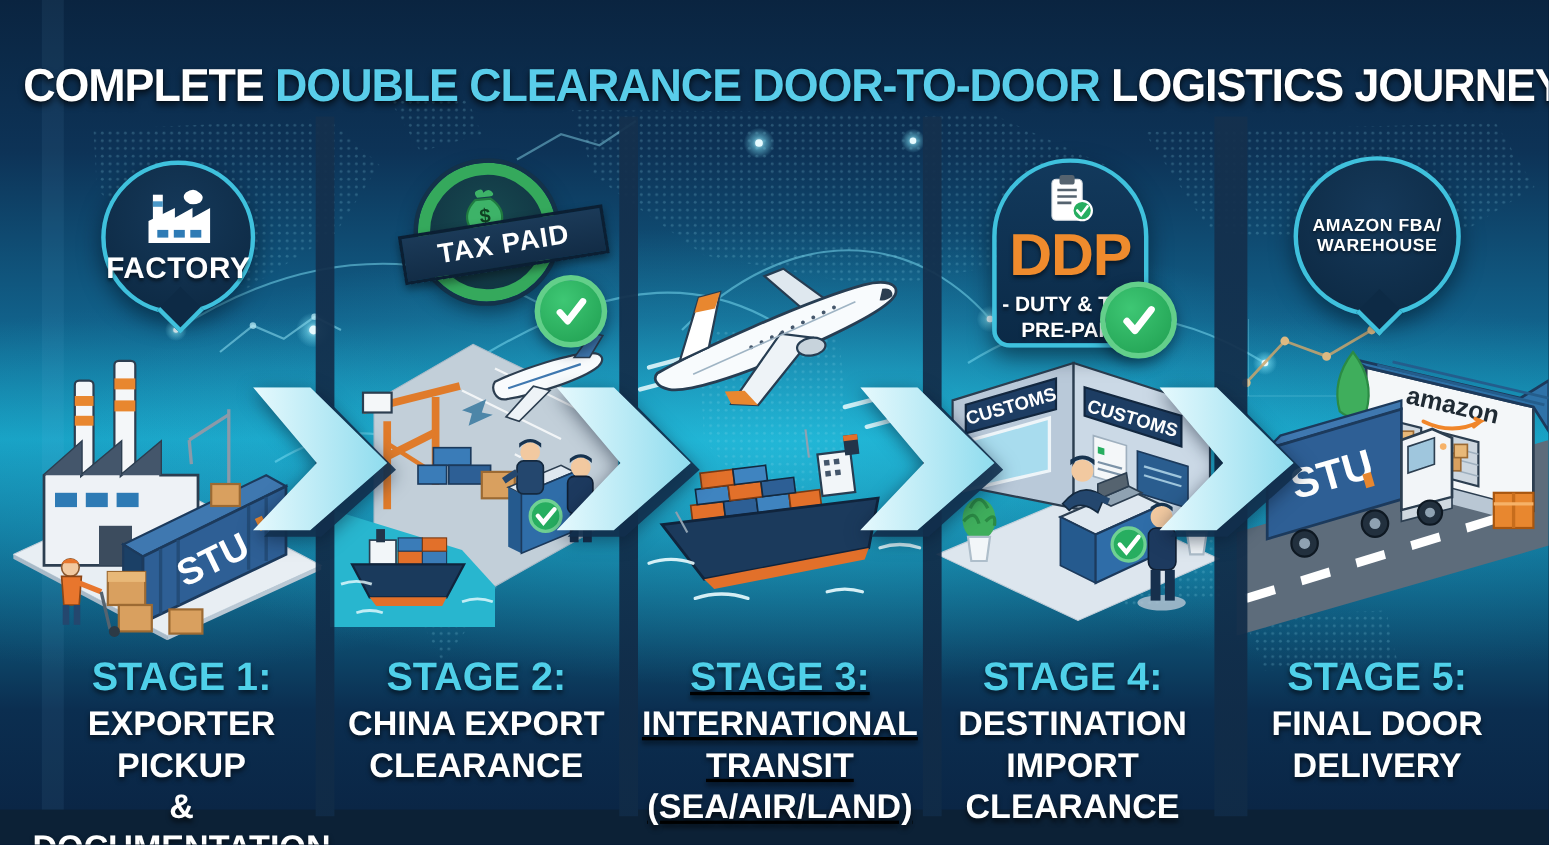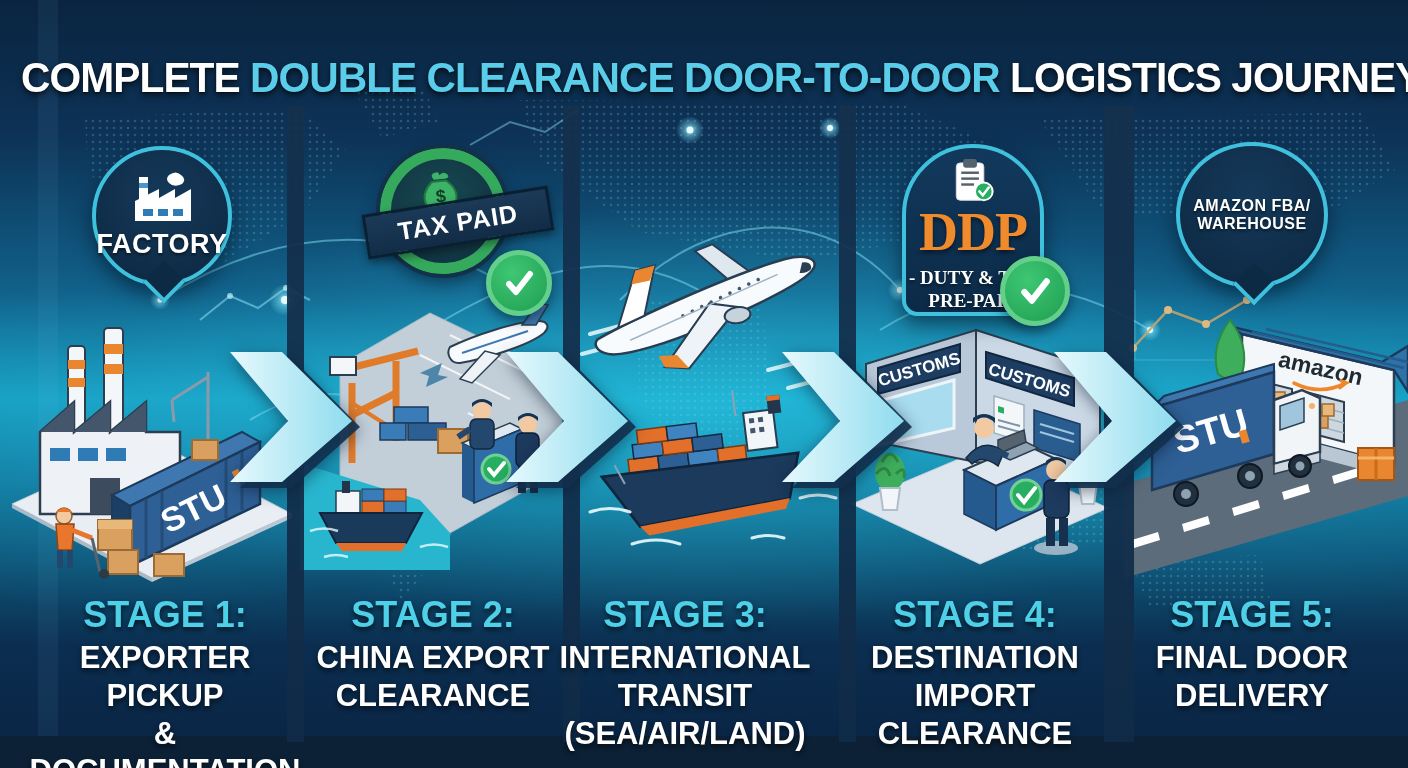--- a/index.html
+++ b/index.html
@@ -65,21 +65,21 @@
     border:5px solid #63cf8a;box-shadow:0 5px 12px rgba(2,14,30,.5);
     display:flex;align-items:center;justify-content:center;z-index:3;
   }
 
   
   .ddp{
     position:absolute;z-index:5;width:142px;height:172px;
     border:4px solid #3fc1dd;border-radius:72px 72px 16px 16px;
     background:linear-gradient(180deg,#12395c,#0b2a47);
     box-shadow:0 8px 20px rgba(2,14,30,.55);
-    display:flex;flex-direction:column;align-items:center;padding-top:10px;box-sizing:border-box;font-family:Liberation Serif, serif;
+    display:flex;flex-direction:column;align-items:center;padding-top:10px;box-sizing:border-box;
   }
   .ddp-title{color:#ef8b2d;font-size:54px;font-weight:bold;letter-spacing:-1px;line-height:1;margin-top:2px;text-shadow:0 3px 4px rgba(0,0,0,.5);}
   .ddp-sub{color:#fff;font-size:19px;font-weight:bold;text-align:center;line-height:1.18;white-space:pre-line;margin-top:8px;text-shadow:0 2px 3px rgba(0,0,0,.5);}
 
   
   .stage-label{position:absolute;top:594px;z-index:5;text-align:center;font-weight:bold;}
   .stage-num{color:#4fd0e9;font-size:36px;letter-spacing:0;text-shadow:0 3px 5px rgba(0,0,0,.6);}
   .stage-name{color:#fff;font-size:31px;line-height:1.22;white-space:pre-line;margin-top:3px;text-shadow:0 3px 5px rgba(0,0,0,.6);}
 
   .scene{position:absolute;z-index:2;}
@@ -560,21 +560,21 @@
   <div class="stage-label" style="left:25px;width:280px;">
     <div class="stage-num">STAGE 1:</div>
     <div class="stage-name">EXPORTER PICKUP
 &amp; DOCUMENTATION</div>
   </div>
   <div class="stage-label" style="left:304px;width:258px;">
     <div class="stage-num">STAGE 2:</div>
     <div class="stage-name">CHINA EXPORT
 CLEARANCE</div>
   </div>
-  <div class="stage-label" style="left:556px;width:258px;">
+  <div class="stage-label" style="left:580px;width:258px;text-decoration:underline;">
     <div class="stage-num">STAGE 3:</div>
     <div class="stage-name">INTERNATIONAL
 TRANSIT
 (SEA/AIR/LAND)</div>
   </div>
   <div class="stage-label" style="left:846px;width:258px;">
     <div class="stage-num">STAGE 4:</div>
     <div class="stage-name">DESTINATION
 IMPORT CLEARANCE</div>
   </div>

